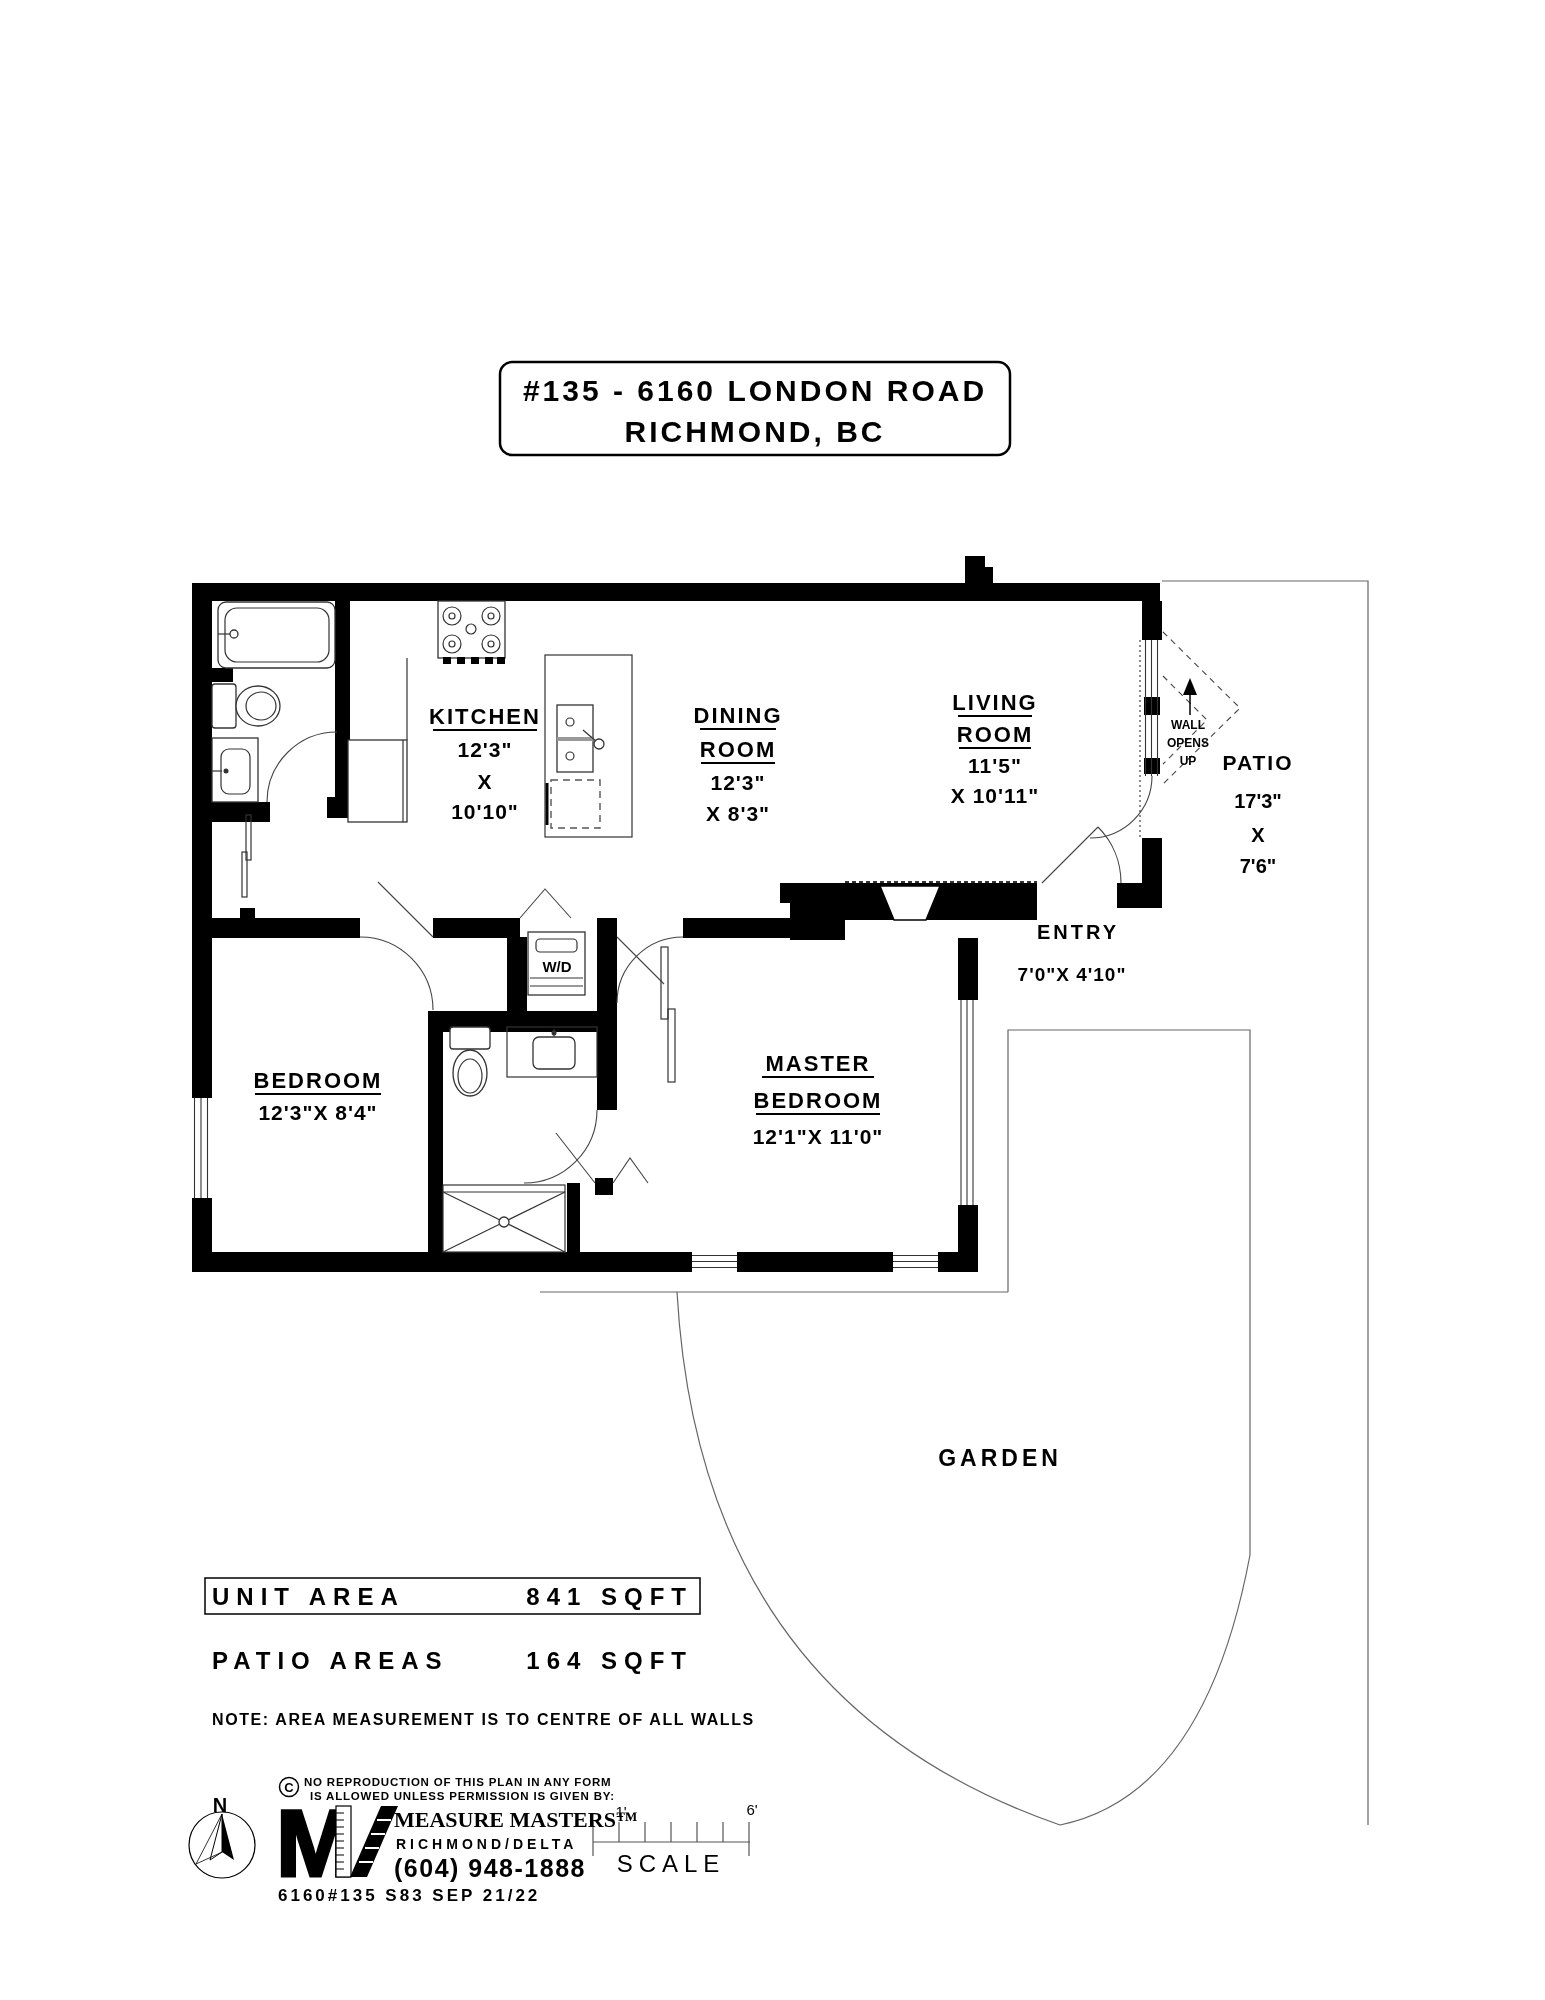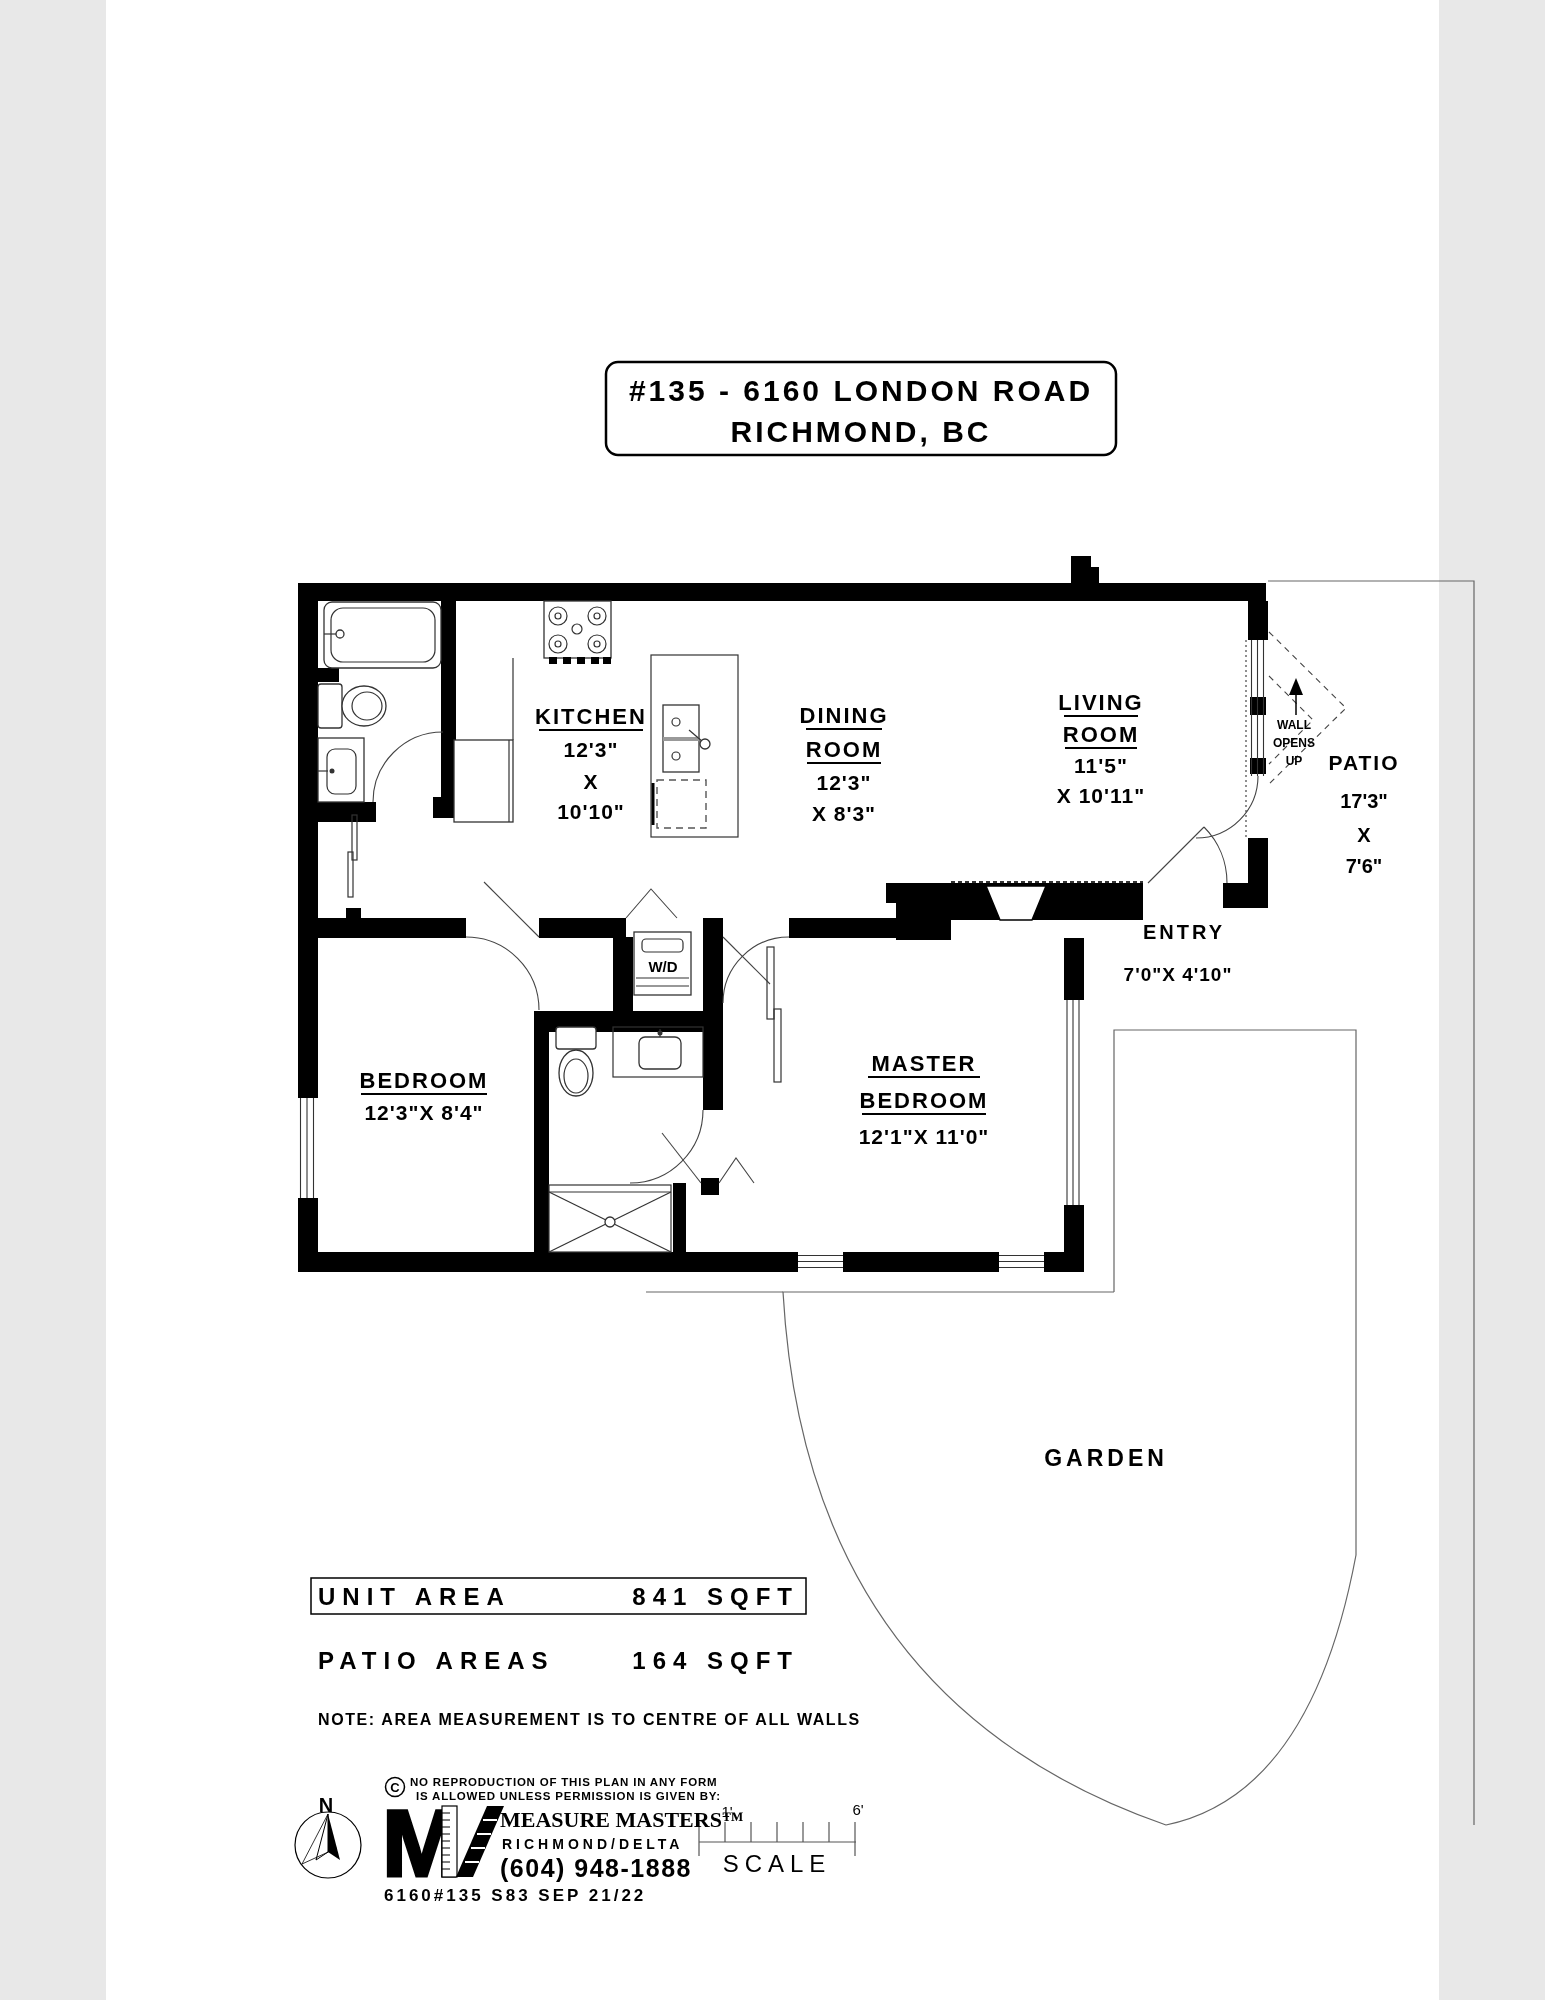--- a/index.html
+++ b/index.html
@@ -1,16 +1,16 @@
 <!DOCTYPE html>
 <html><head>
 <meta charset="utf-8">
 <style>
   html,body{margin:0;padding:0;background:#e8e8e8;}
-  .page{width:1333px;height:2000px;background:#ffffff;position:relative;margin:0 auto;
+  .page{width:1545px;height:2000px;background:#ffffff;position:relative;margin:0 auto;
         font-family:"Liberation Sans",sans-serif;}
   svg{position:absolute;left:0;top:0;}
   text{fill:#000;}
   .rname{font-weight:bold;font-size:22px;letter-spacing:2px;}
   .rdim{font-weight:bold;font-size:21px;letter-spacing:1px;}
   .thin{stroke:#333;stroke-width:1.2;fill:none;}
   .fix{stroke:#333;stroke-width:1.3;fill:#fff;}
   .door{stroke:#444;stroke-width:1.1;fill:none;}
   .site{stroke:#666;stroke-width:1.2;fill:none;}
   .uline{stroke:#000;stroke-width:2;}

